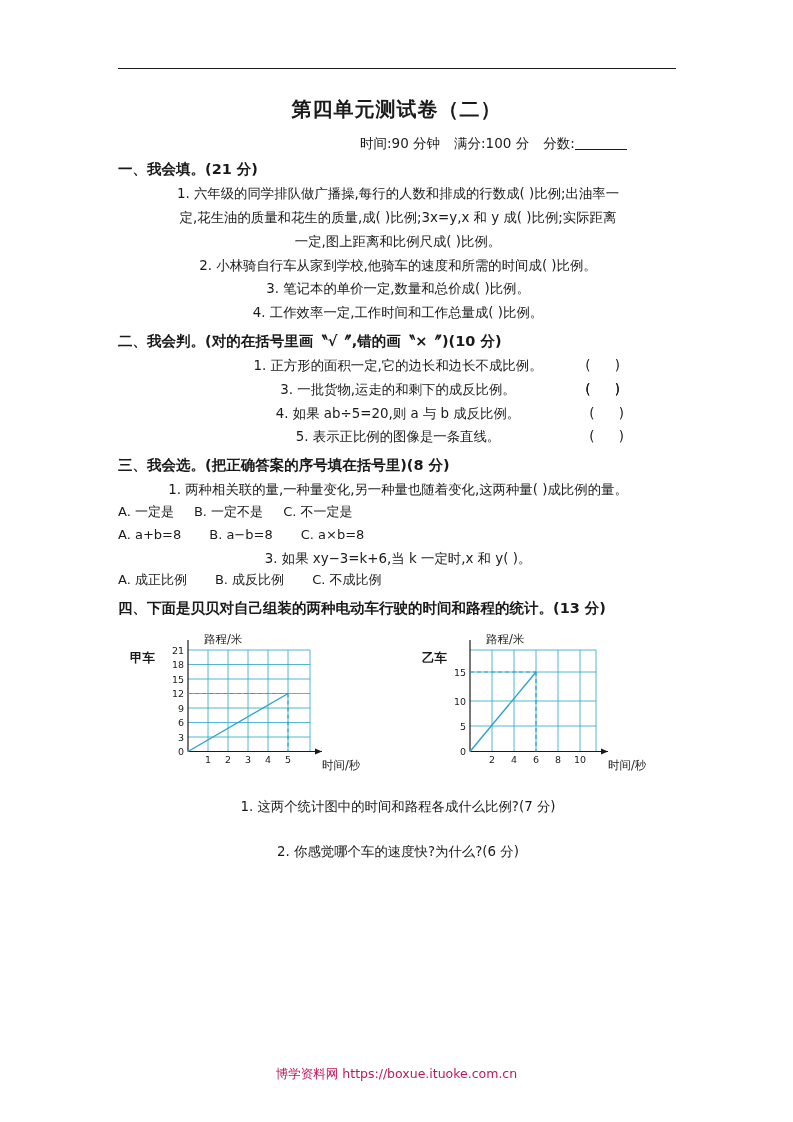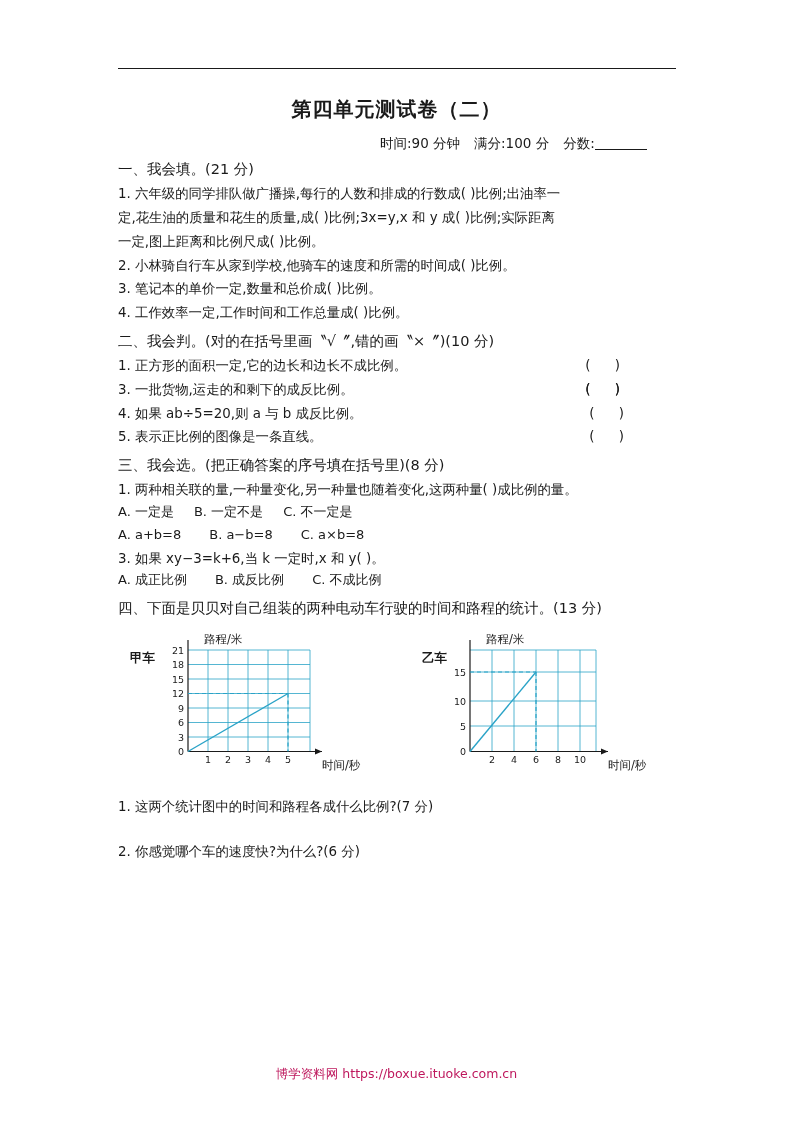--- a/index.html
+++ b/index.html
@@ -36,50 +36,51 @@
     width: 793px;
     text-align: center;
     font-size: 20px;
     font-weight: bold;
     letter-spacing: 1px;
     font-family: "DejaVu Sans", sans-serif;
   }
   .meta {
     position: absolute;
     top: 135px;
-    left: 380px;
+    left: 360px;
     font-size: 13.5px;
     font-family: "DejaVu Sans", sans-serif;
   }
   .meta .sp { display:inline-block; width: 14px; }
   .meta .score-line {
     display: inline-block;
     border-bottom: 1px solid #1a1a1a;
     width: 52px;
     height: 14px;
     vertical-align: -2px;
   }
   .content {
     position: absolute;
     left: 118px;
     top: 158px;
     width: 560px;
   }
   .sec-head {
     font-size: 14.5px;
-    font-weight: normal;
+    font-weight: bold;
     font-family: "DejaVu Sans", sans-serif;
     margin: 0 0 3px 0;
     line-height: 1.55;
   }
   .q {
     font-size: 13.4px;
     line-height: 1.62;
     margin: 0 0 2px 0;
     font-family: "DejaVu Sans", sans-serif;
+    text-align: center;
   }
   .q.tight { margin-bottom: 1px; }
   .opts {
     font-size: 13px;
     line-height: 1.6;
     margin: 0 0 2px 0;
     font-family: "DejaVu Sans", sans-serif;
   }
   .opts .gap { display:inline-block; width: 20px; }
   .opts .gap2 { display:inline-block; width: 28px; }

